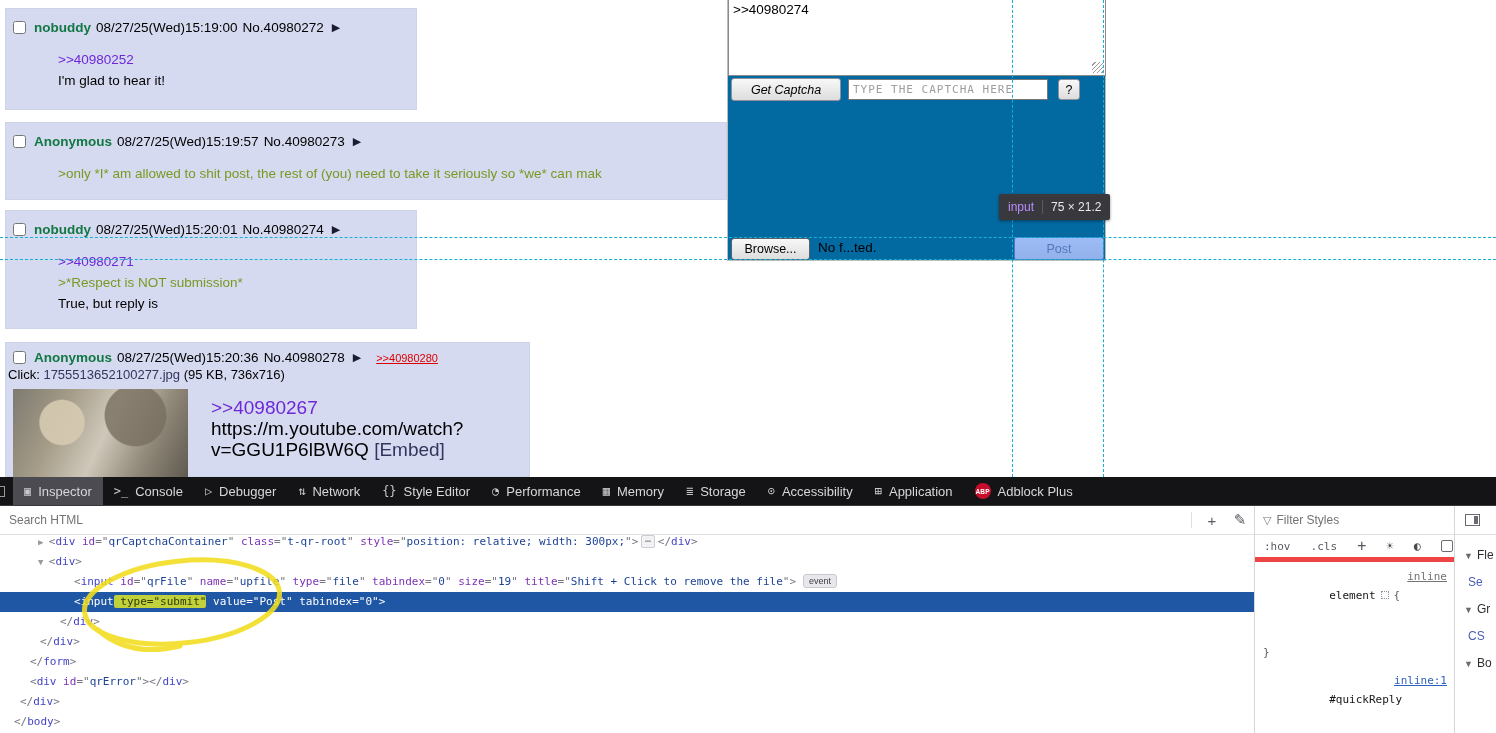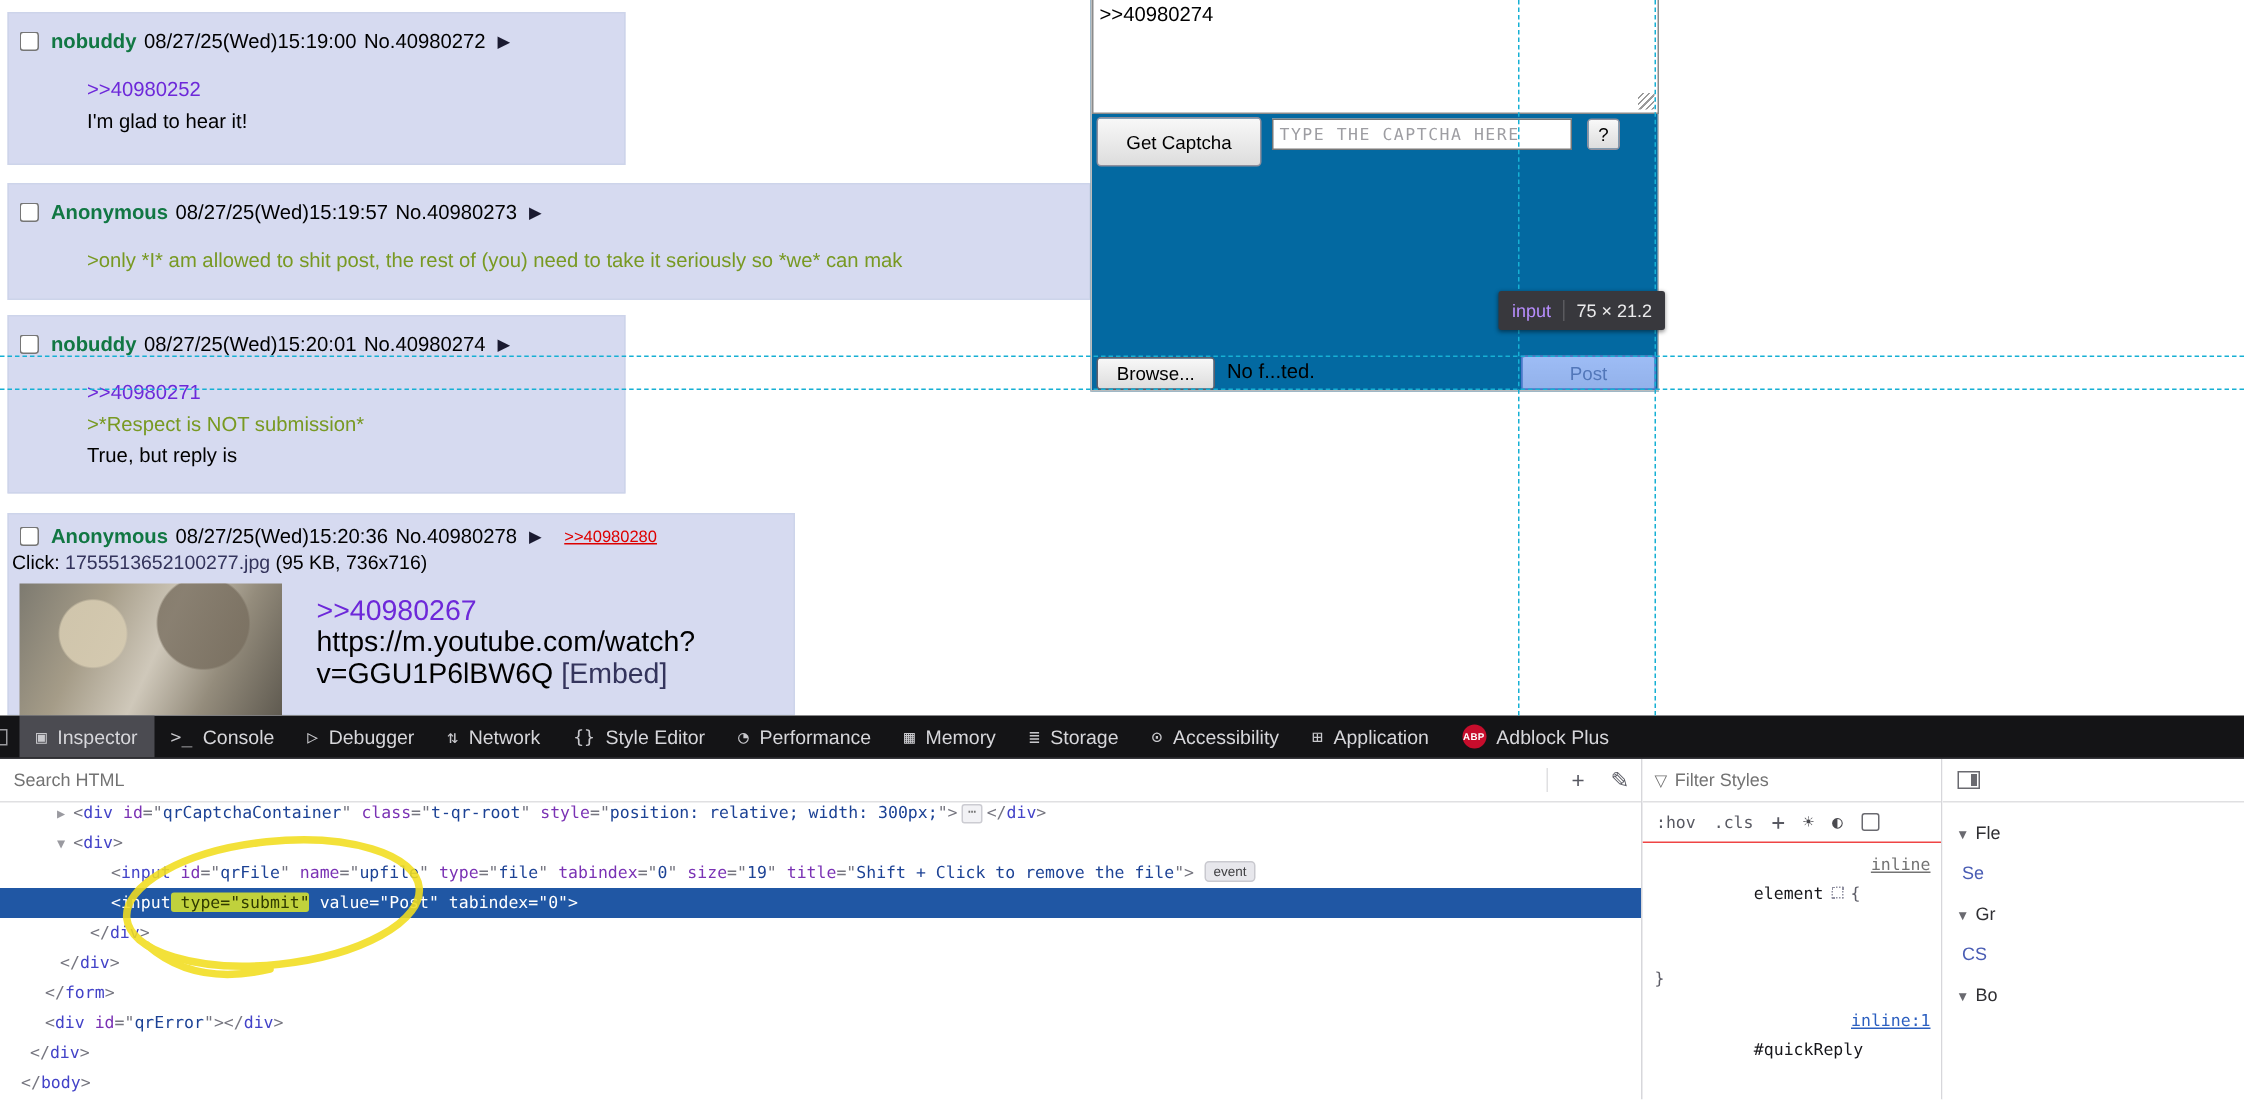--- a/index.html
+++ b/index.html
@@ -34,21 +34,21 @@
   .p4body { position:absolute; left:205px; top:54px; line-height:21px; font-size:19px; white-space:nowrap; }
   .embed-link { color:#34345c; }
 
   
   #quickreply { position:absolute; left:727px; top:0; width:379px; height:261px; background:#0369a1; border:1px solid #bcbcbc; border-top:none; }
   .qr-textarea { position:absolute; left:0; top:0; width:378px; height:76px; border:1px solid #8b8b8b; border-top:none;
     padding:2px 4px; font:13.5px "Liberation Sans",sans-serif; resize:none; background:#fff; overflow:hidden; }
   .qr-grip { position:absolute; left:364px; top:62px; width:11px; height:11px;
     background:repeating-linear-gradient(135deg, rgba(0,0,0,0) 0 2px, #9a9a9a 2px 3px); }
   .qr-btn { background:linear-gradient(#f8f8f8,#dddddd); border:1px solid #8f8f9d; border-radius:3px; font:12.5px "Liberation Sans",sans-serif; color:#000; cursor:pointer; }
-  .gc-btn { position:absolute; left:3px; top:78px; width:110px; height:33px; }
+  .gc-btn { position:absolute; left:3px; top:78px; width:110px; height:23px;font-style:italic; }
   .captcha-input { position:absolute; left:120px; top:79px; width:200px; height:21px; border:1px solid #777; padding:0 4px;
     font:11px "DejaVu Sans Mono",monospace; letter-spacing:1px; background:#fff; }
   .captcha-input::placeholder { color:#9d9da2; }
   .help-btn { position:absolute; left:330px; top:79px; width:22px; height:21px; }
   .browse-btn { position:absolute; left:3px; top:238px; width:79px; height:22px; border:1px solid #5f5f6b; }
   .file-status { position:absolute; left:90px; top:240px; font-size:13.5px; color:#000; }
   .post-btn { position:absolute; left:286px; top:237px; width:90px; height:23px; }
   .post-btn button { width:100%; height:100%; color:#3d4b63; }
   .hl-overlay { position:absolute; inset:0; background:rgba(97,148,244,0.60); border:1px solid rgba(47,96,196,0.55); }
 
@@ -70,21 +70,21 @@
   .dt-stub { width:13px; display:flex; align-items:center; overflow:hidden; }
   .dt-stub span { display:inline-block; width:11px; height:11px; border:1px solid #9a9a9e; margin-left:-6px; }
   .dt-tab { display:flex; align-items:center; gap:7px; padding:0 11px; cursor:pointer; white-space:nowrap; }
   .dt-tab.active { background:#4b4b51; }
   .dt-icon { color:#c8c8cc; font-size:12px; font-family:"DejaVu Sans Mono",monospace; }
   .abp-badge { width:16px; height:16px; border-radius:50%; background:#c70d2c; color:#fff; font-size:6.5px; font-weight:700;
     display:flex; align-items:center; justify-content:center; letter-spacing:.2px; }
   .dt-content { display:flex; height:227px; }
 
   
-  .markup-pane { width:1095px; border-right:1px solid #d7d7db; display:flex; flex-direction:column; overflow:hidden; }
+  .markup-pane { width:1255px; border-right:1px solid #d7d7db; display:flex; flex-direction:column; overflow:hidden; }
   .pane-head { height:29px; border-bottom:1px solid #e0e0e2; display:flex; align-items:center; background:#fff; flex:0 0 29px; }
   .search-input { flex:1; border:none; outline:none; font-size:12px; padding-left:9px; color:#38383d; font-family:"Liberation Sans",sans-serif; }
   .search-input::placeholder, .filter-input::placeholder { color:#737373; }
   .head-sep { width:1px; height:16px; background:#e0e0e2; margin:0 6px; }
   .head-icon { width:28px; text-align:center; color:#585962; font-size:15px; cursor:pointer; }
   .markup-body { flex:1; font:11px "DejaVu Sans Mono",monospace; margin-top:-3px; position:relative; overflow:hidden; }
   .mline { height:20px; line-height:20px; white-space:pre; }
   .il0{padding-left:38px} .il1{padding-left:38px} .il2{padding-left:74px} .il3{padding-left:74px}
   .il4{padding-left:60px} .il5{padding-left:40px} .il6{padding-left:30px} .il7{padding-left:30px}
   .il8{padding-left:20px} .il9{padding-left:14px}
@@ -99,22 +99,22 @@
            color:#3f3f42; font-size:9px; line-height:12px; vertical-align:1px; font-family:"Liberation Sans",sans-serif; }
   .tk-hl { background:#c0d13c; color:#2f3a00; border-radius:2px; }
   .mline.selected { background:#2057a4; }
   .mline.selected span { color:#fff; }
   .mline.selected .tk-hl { color:#2f3a00; }
 
   
   .rules-pane { width:200px; border-right:1px solid #d7d7db; display:flex; flex-direction:column; overflow:hidden; }
   .funnel-icon { color:#737373; font-size:11px; margin:0 5px 0 8px; }
   .filter-input { flex:1; min-width:0; border:none; outline:none; font-size:12px; color:#38383d; font-family:"Liberation Sans",sans-serif; }
-  .rules-toolbar { height:27px; border-bottom:1px solid #ef4444; display:flex; align-items:center; gap:12px; padding:0 9px;
-    font:11px "DejaVu Sans Mono",monospace; color:#585962; overflow:hidden; flex:0 0 27px; }
+  .rules-toolbar { height:27px; border-bottom:5px solid #ef4444; display:flex; align-items:center; gap:12px; padding:0 9px;
+    font:11px "DejaVu Sans Mono",monospace; color:#585962; overflow:hidden; flex:0 0 27px;justify-content:space-between; }
   .rt-item { cursor:pointer; }
   .rt-plus { font-size:15px; }
   .rt-icon { font-size:12px; color:#4a4a4f; cursor:pointer; }
   .rt-cut { width:12px; height:12px; border:1px solid #6a6a70; border-radius:2px; margin-right:-8px; flex:0 0 12px; }
   .rules-body { flex:1; font:11px "DejaVu Sans Mono",monospace; padding:5px 4px 0 8px; color:#16161a; overflow:hidden; }
   .rrow { position:relative; line-height:19px; white-space:pre; }
   .hi-icon { display:inline-block; width:8px; height:8px; border:1px dotted #8f8fa0; margin:0 5px; }
   .rsrc { position:absolute; right:3px; top:0; text-decoration:underline; cursor:pointer; }
   .rsrc.gray { color:#737373; } .rsrc.blue { color:#2b5fc0; } .dpunc { color:#5c5c66; }
   .rule-gap { height:9px; }

